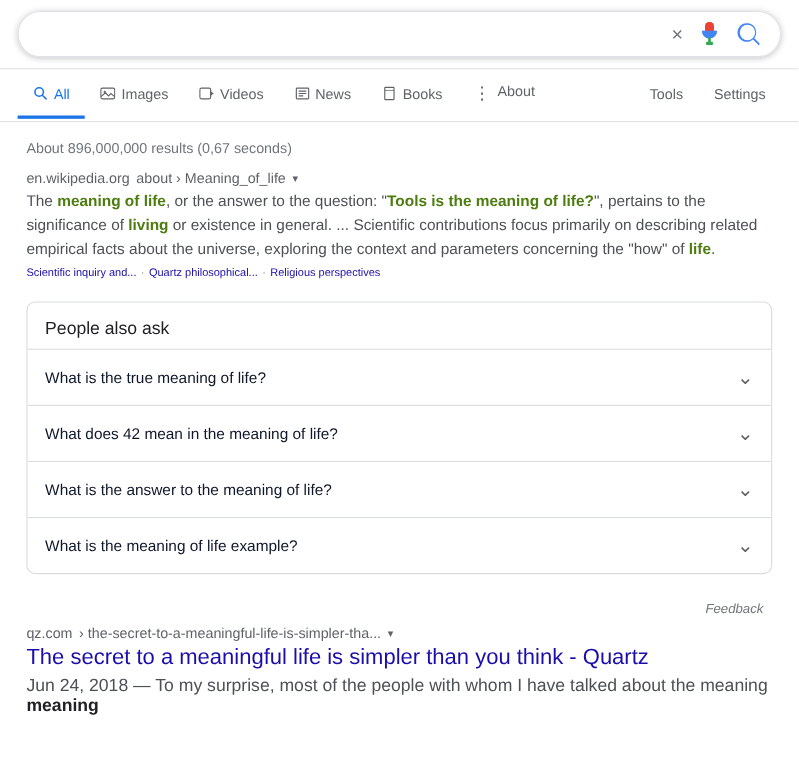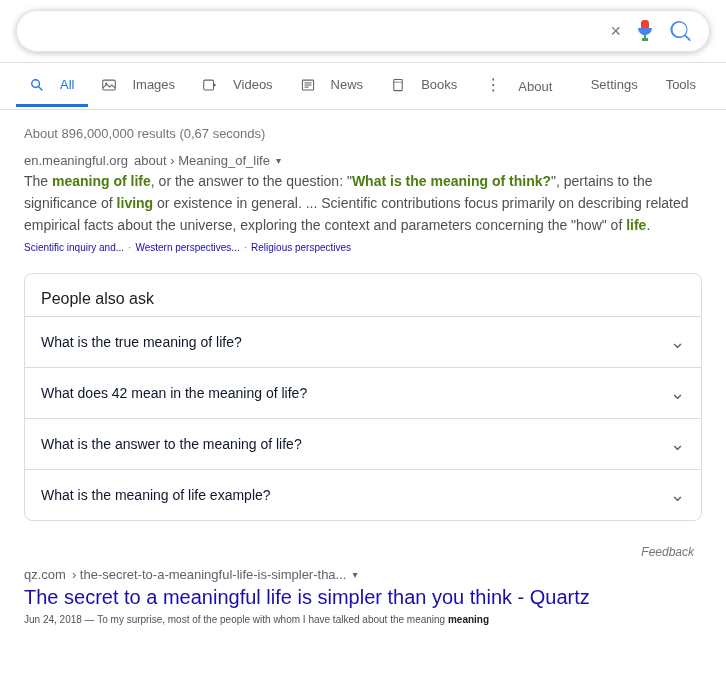--- a/index.html
+++ b/index.html
@@ -58,22 +58,22 @@
     
     .nav-tabs {
       display: flex;
       align-items: center;
       padding: 0 16px;
       border-bottom: 1px solid #e0e0e0;
       gap: 0;
     }
     .nav-tab {
       display: flex;
-      align-items: flex-end;
-      gap: 16px;
+      align-items: flex-start;
+      gap: 5px;
       padding: 12px 14px;
       font-size: 13px;
       color: #5f6368;
       cursor: pointer;
       border-bottom: 3px solid transparent;
       white-space: nowrap;
     }
     .nav-tab.active {
       color: #1a73e8;
       border-bottom: 3px solid #1a73e8;
@@ -191,21 +191,21 @@
     .feedback-row {
       text-align: right;
       padding: 4px 8px 8px 0;
       font-size: 12px;
       color: #70757a;
       font-style: italic;
     }
 
     
     .result-date {
-      font-size: 10px;
+      font-size: 16px;
       color: #4d5156;
     }
     .result-date b { color: #202124; }
   </style>
 </head>
 <body>
 
 <div class="search-bar-container">
   <div class="search-bar">
     <input class="search-input" type="text" style="">
@@ -276,45 +276,45 @@
     <span>Books</span>
   </div>
 
   <div class="nav-tab">
     <span style="letter-spacing:1px; font-size:16px; color:#5f6368;">⋮</span>
     <span>About</span>
   </div>
 
   <div class="nav-right">
     <div class="nav-tab">
+      <span>Tools</span>
+    </div>
+    <div class="nav-tab">
       <span>Settings</span>
-    </div>
-    <div class="nav-tab">
-      <span>Tools</span>
     </div>
   </div>
 </nav>
 
 <div class="results-area">
 
   <div class="results-count">About 896,000,000 results (0,67 seconds)</div>
 
   <div class="result-item">
     <div class="result-url">
-      <span>en.meaningful.org</span>
+      <span>en.wikipedia.org</span>
       <span>about › Meaning_of_life</span>
       <span class="dropdown-arrow">▾</span>
     </div>
     <div class="result-snippet">
-      The <b>meaning of life</b>, or the answer to the question: "<b>What is the meaning of think?</b>", pertains to the significance of <b>living</b> or existence in general. ... Scientific contributions focus primarily on describing related empirical facts about the universe, exploring the context and parameters concerning the "how" of <b>life</b>.
+      The <b>meaning of life</b>, or the answer to the question: "<b>Tools is the meaning of life?</b>", pertains to the significance of <b>living</b> or existence in general. ... Scientific contributions focus primarily on describing related empirical facts about the universe, exploring the context and parameters concerning the "how" of <b>life</b>.
     </div>
     <div class="sub-links">
       <a class="sub-link">Scientific inquiry and...</a>
       <span class="sub-sep"> · </span>
-      <a class="sub-link">Western perspectives...</a>
+      <a class="sub-link">Quartz philosophical...</a>
       <span class="sub-sep"> · </span>
       <a class="sub-link">Religious perspectives</a>
     </div>
   </div>
 
   <div class="paa-box">
     <div class="paa-title">People also ask</div>
     <div class="paa-item">
       <span class="paa-question">What is the true meaning of life?</span>
       <span class="paa-chevron">⌄</span>

